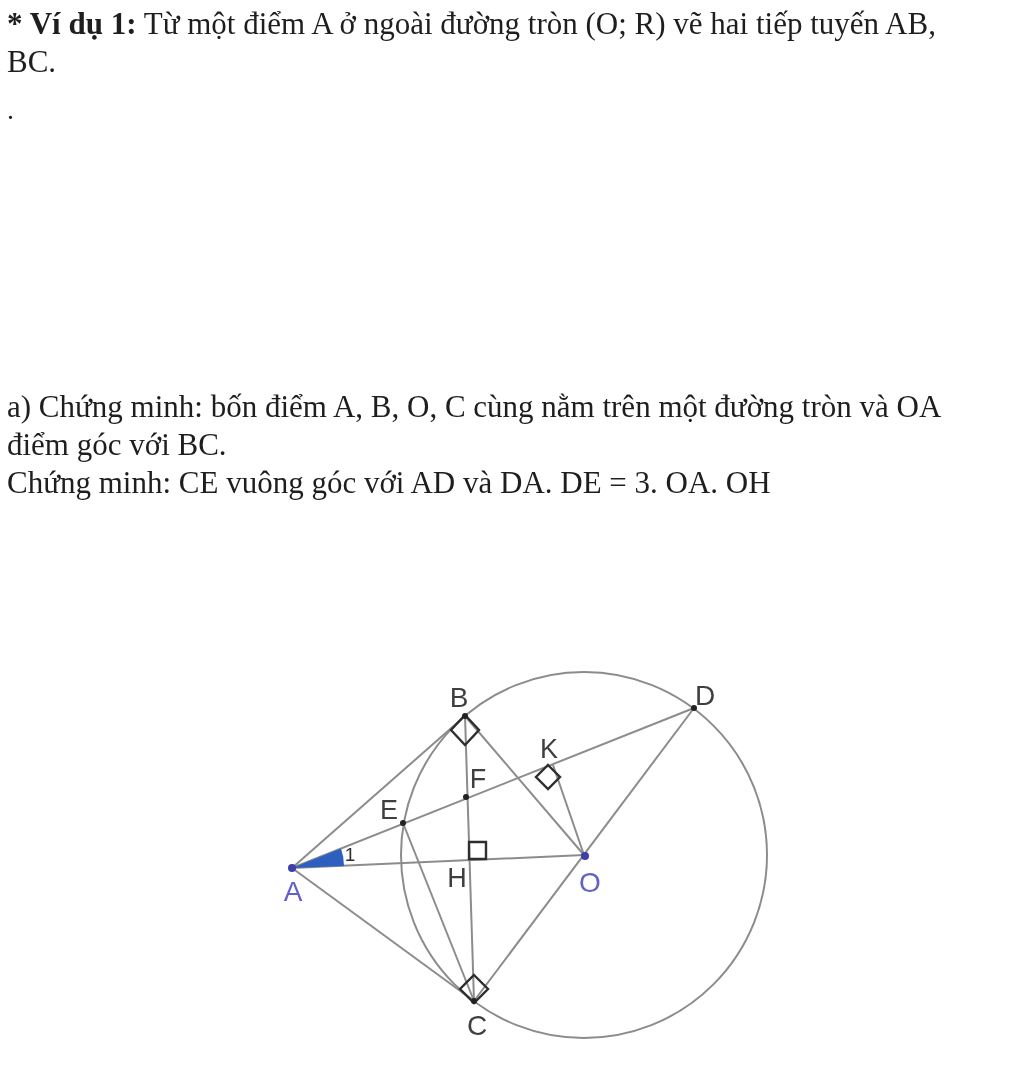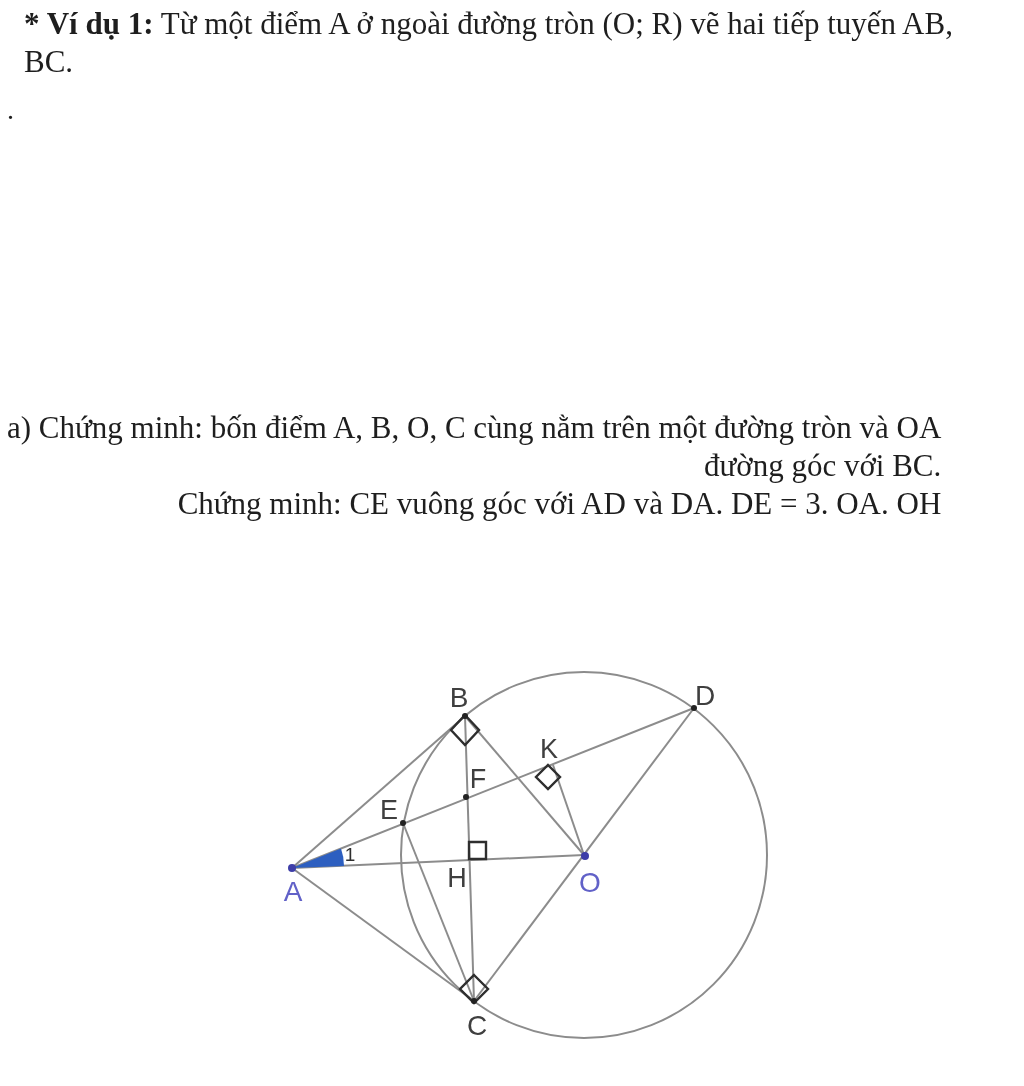--- a/index.html
+++ b/index.html
@@ -3,38 +3,38 @@
 <meta charset="utf-8">
 <style>
   html,body{margin:0;padding:0;}
   body{
     width:1024px;height:1086px;position:relative;background:#ffffff;
     font-family:"Liberation Serif", serif;overflow:hidden;
   }
   .para{position:absolute;left:7px;color:#1e1e1e;font-size:31px;line-height:38px;}
   .para .tline{white-space:nowrap;}
   .bold{font-weight:700;}
-  #intro{top:5px;margin-left:17px;}
-  #tasks{top:409px;text-align:right;}
+  #intro{top:5px;}
+  #tasks{top:388px;}
   #stray{position:absolute;left:7px;top:96px;font-size:28px;color:#1e1e1e;line-height:28px;}
   #fig{position:absolute;left:0;top:0;}
   svg text{font-family:"Liberation Sans", sans-serif;}
 </style>
 </head>
 <body>
 
 <div class="para" id="intro">
   <div class="tline"><span class="bold">* Ví dụ 1:</span><span> Từ một điểm A ở ngoài đường tròn (O; R) vẽ hai tiếp tuyến AB,</span></div>
   <div class="tline">BC.</div>
 </div>
 <div id="stray">.</div>
 
 <div class="para" id="tasks">
   <div class="tline">a) Chứng minh: bốn điểm A, B, O, C cùng nằm trên một đường tròn và OA</div>
-  <div class="tline">đường góc với BC.</div>
+  <div class="tline">điểm góc với BC.</div>
   <div class="tline">Chứng minh: CE vuông góc với AD và DA. DE = 3. OA. OH</div>
 </div>
 
 <svg id="fig" width="1024" height="1086" viewBox="0 0 1024 1086">
     <circle cx="584" cy="855" r="183" fill="none" stroke="#8c8c8c" stroke-width="2"></circle>
     <line x1="292" y1="868" x2="465" y2="716" stroke="#8c8c8c" stroke-width="2"></line>
     <line x1="292" y1="868" x2="474" y2="1001" stroke="#8c8c8c" stroke-width="2"></line>
     <line x1="292" y1="868" x2="584" y2="855" stroke="#8c8c8c" stroke-width="2"></line>
     <line x1="292" y1="868" x2="694" y2="708" stroke="#8c8c8c" stroke-width="2"></line>
     <line x1="465" y1="716" x2="474" y2="1001" stroke="#8c8c8c" stroke-width="2"></line>

